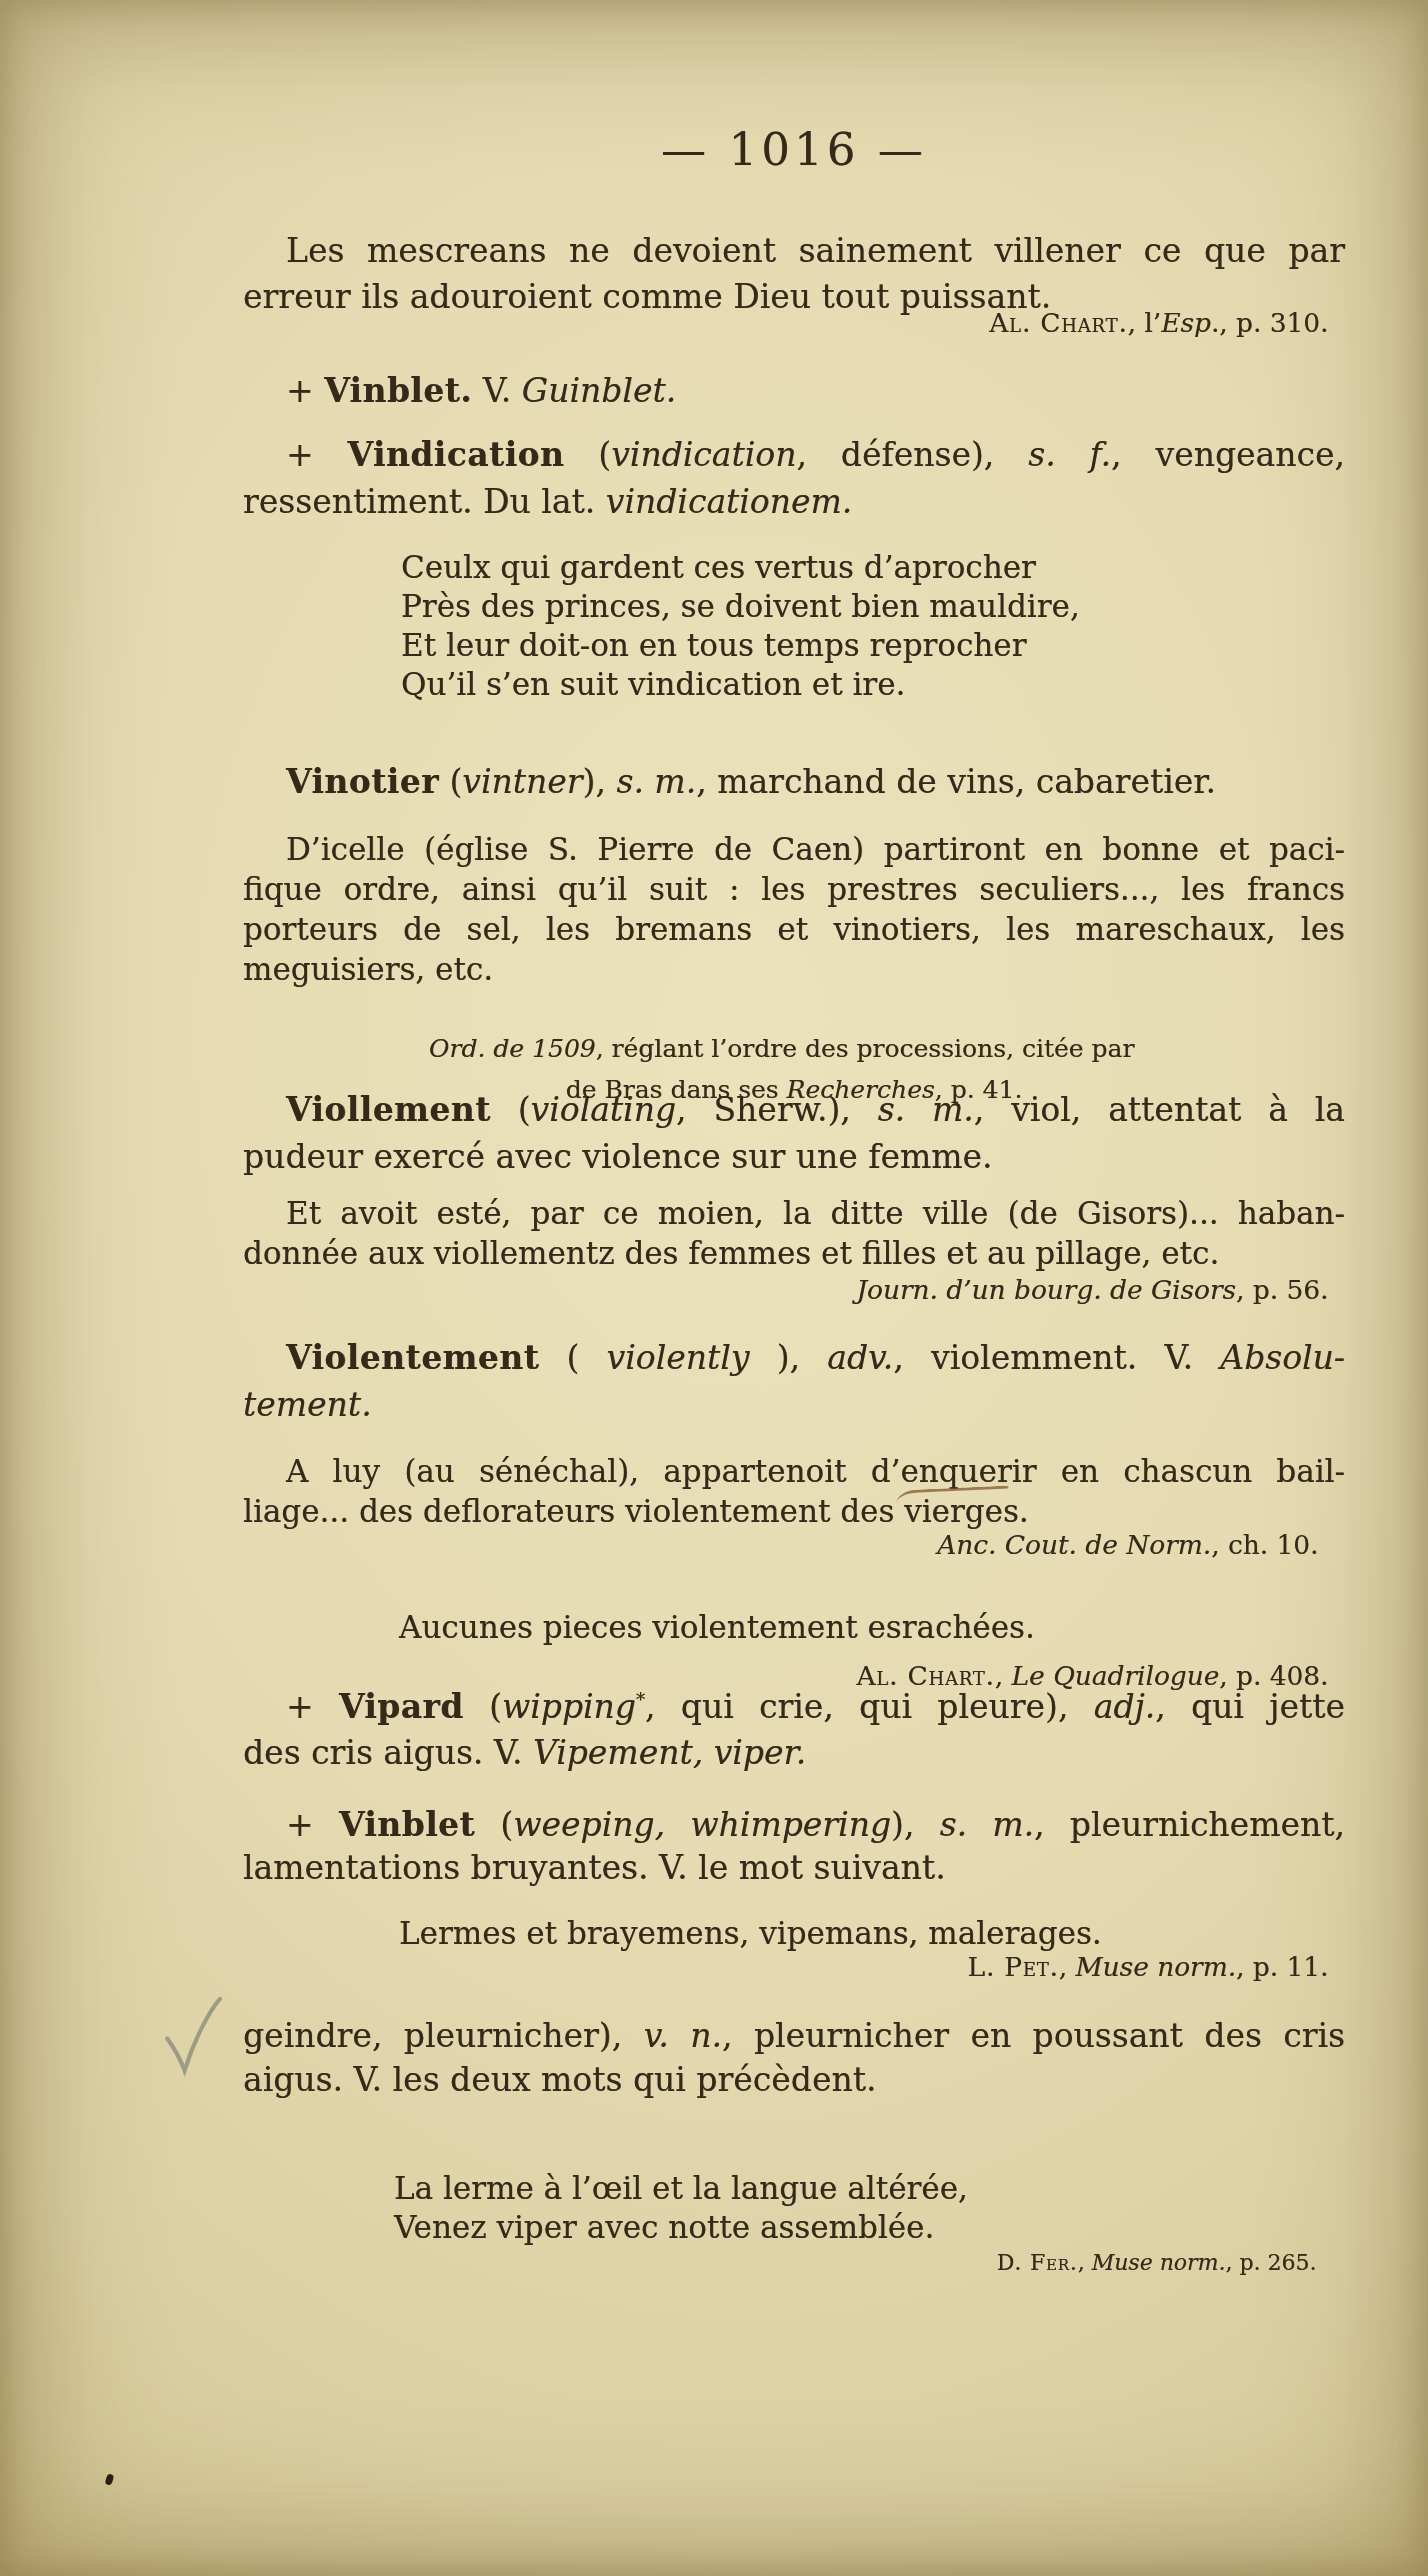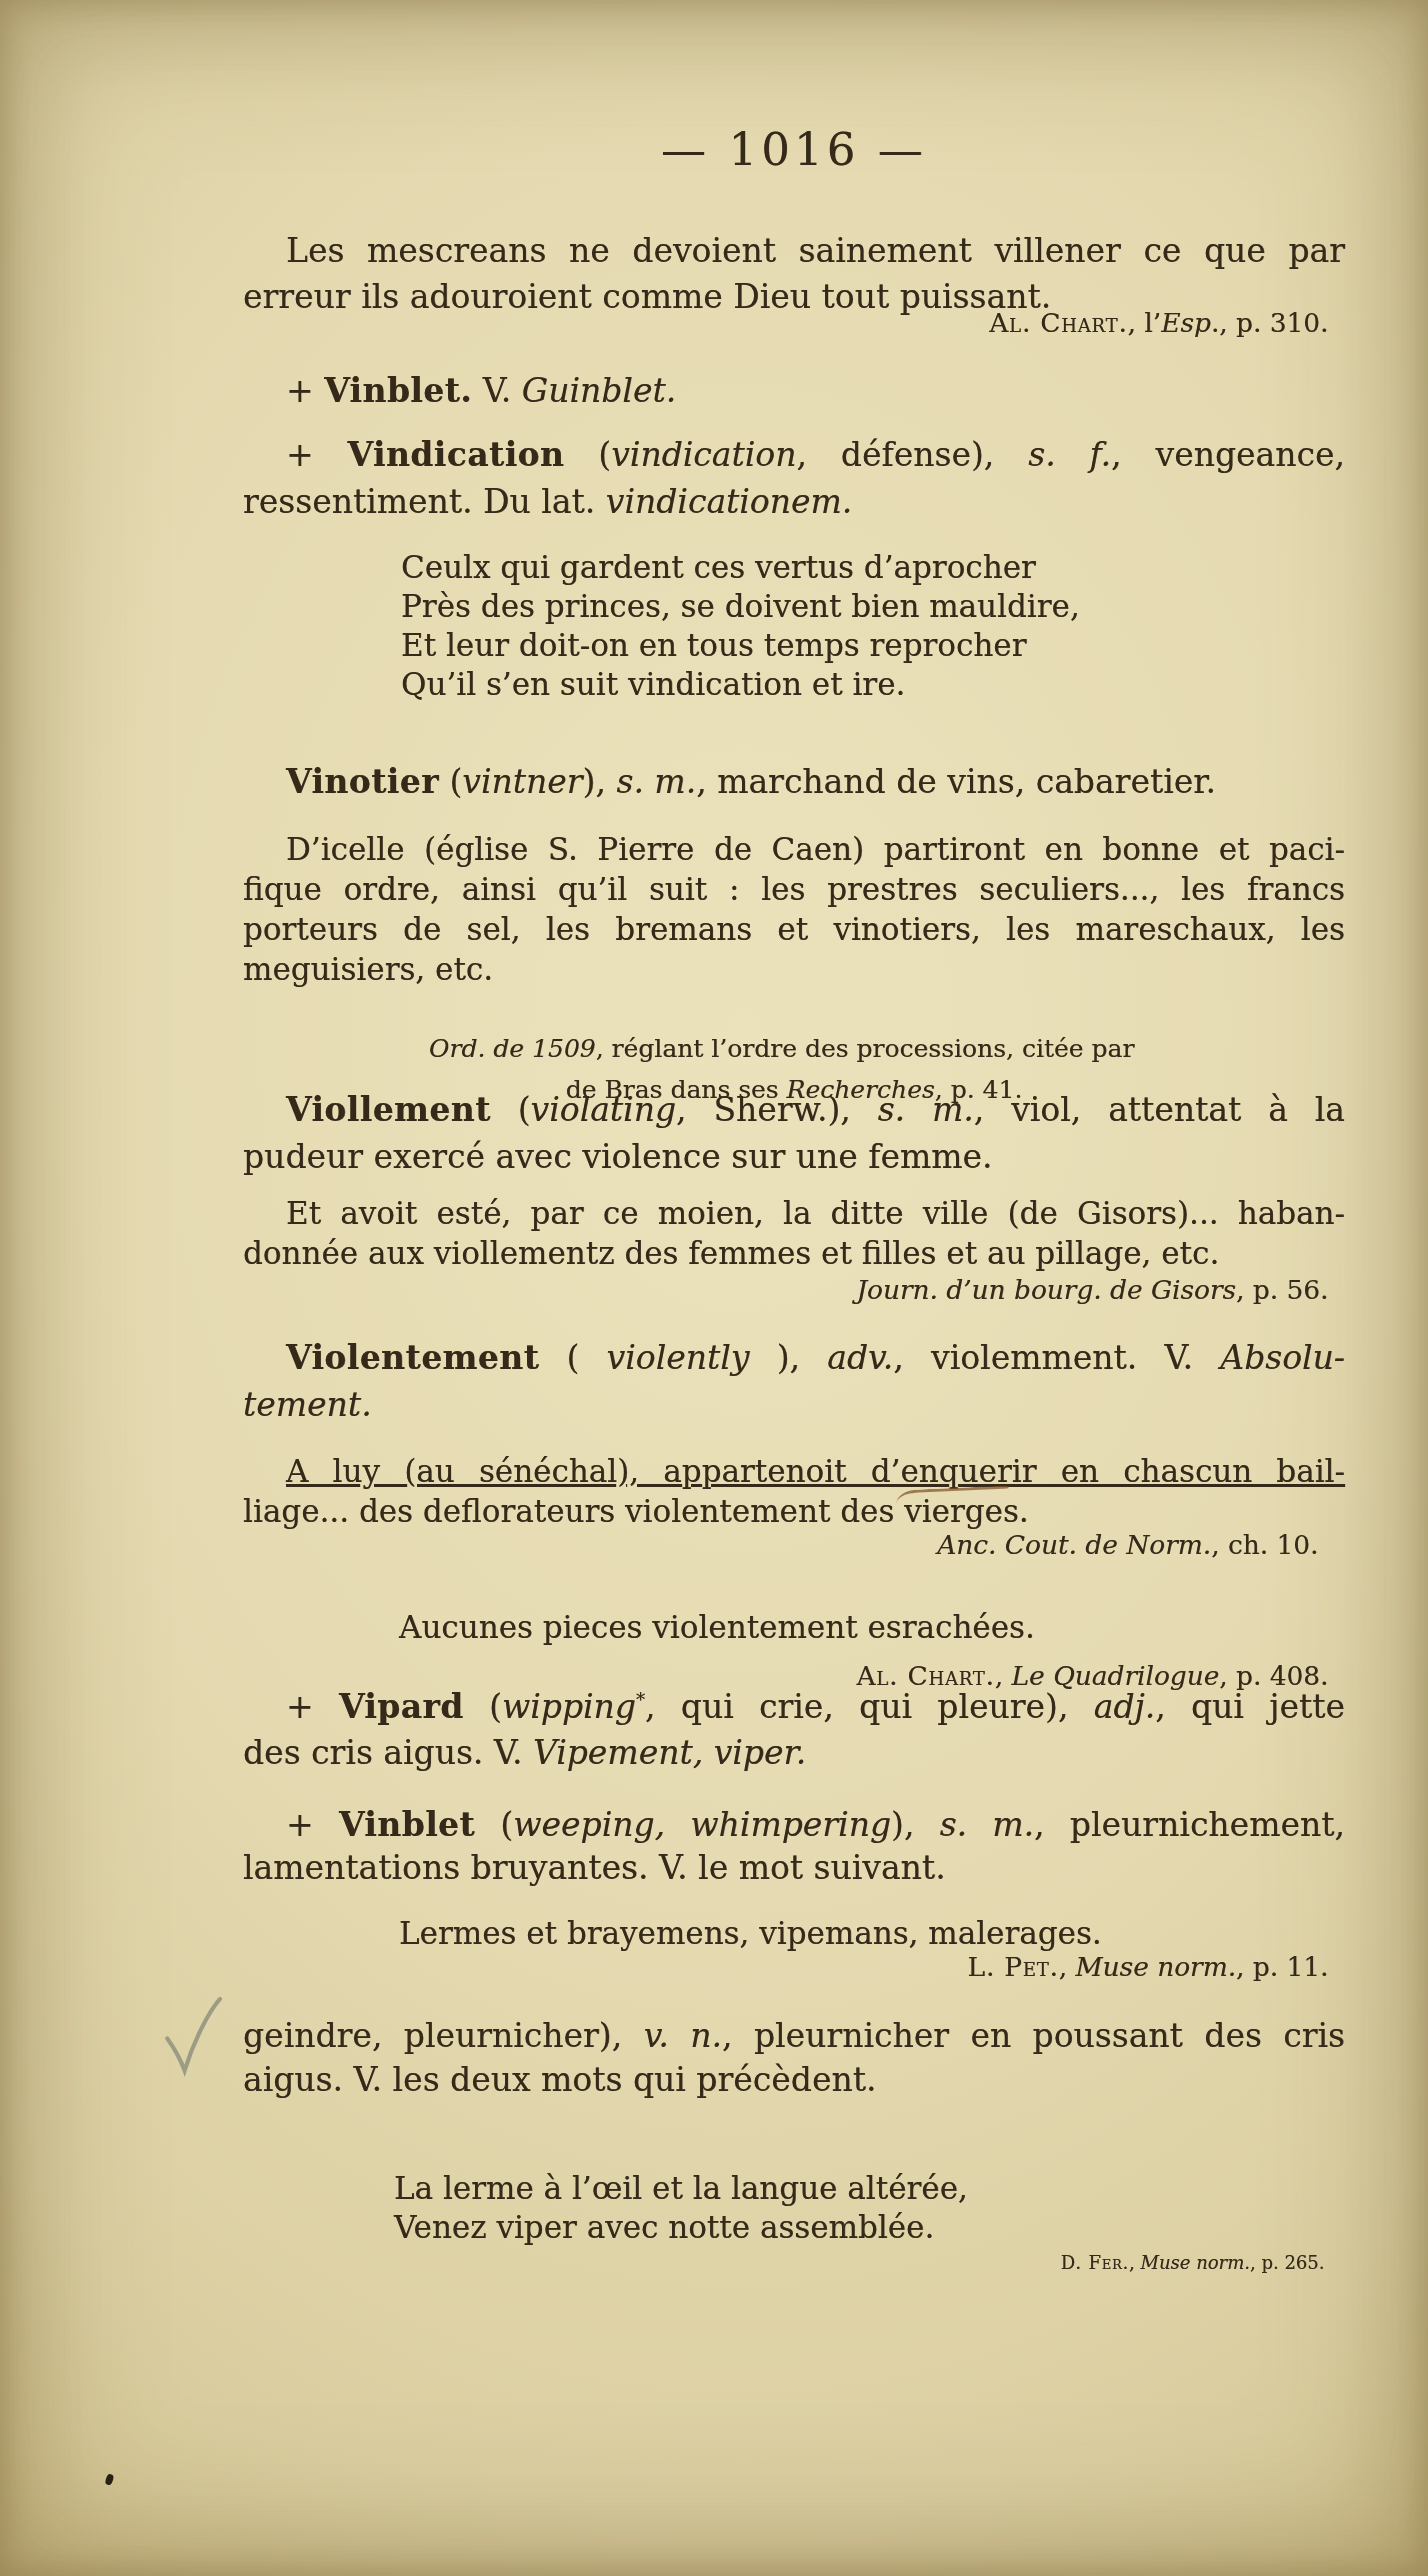--- a/index.html
+++ b/index.html
@@ -92,21 +92,21 @@
         <div class="line"><span class="s-rm">donnée aux viollementz des femmes et filles et au pillage, etc.</span></div>
       </div>
       <div class="block txt k-citation" style="top: 1274px; left: 243px; width: 1102px; font-size: 26.4px; line-height: 31px;">
         <div class="line"><span class="s-it">Journ. d’un bourg. de Gisors</span><span class="s-rm">, p. 56.</span></div>
       </div>
       <div class="block txt k-entry" style="top: 1334px; left: 243px; width: 1102px; font-size: 33px; line-height: 47px;">
         <div class="line just" style="text-indent: 43px;"><span class="s-b">Violentement</span><span class="s-rm"> ( </span><span class="s-it">violently</span><span class="s-rm"> ), </span><span class="s-it">adv.</span><span class="s-rm">, violemment. V. </span><span class="s-it">Absolu-</span></div>
         <div class="line"><span class="s-it">tement.</span></div>
       </div>
       <div class="block txt k-para" style="top: 1451px; left: 243px; width: 1102px; font-size: 31px; line-height: 40px;">
-        <div class="line just" style="text-indent: 43px; text-decoration: underline;"><span class="s-rm">A luy (au sénéchal), appartenoit d’enquerir en chascun bail-</span></div>
+        <div class="line just" style="text-indent: 43px;"><span class="s-rm">A luy (au sénéchal), appartenoit d’enquerir en chascun bail-</span></div>
         <div class="line"><span class="s-rm">liage... des deflorateurs violentement des </span><span class="s-mk">vierges.</span></div>
       </div>
       <div class="block txt k-citation" style="top: 1529px; left: 233px; width: 1102px; font-size: 26.4px; line-height: 31px;">
         <div class="line"><span class="s-it">Anc. Cout. de Norm.</span><span class="s-rm">, ch. 10.</span></div>
       </div>
       <div class="block txt k-verse" style="top: 1591px; left: 399px; width: 947px; font-size: 31px; line-height: 40px; margin-top: 16px;">
         <div class="line"><span class="s-rm">Aucunes pieces violentement esrachées.</span></div>
       </div>
       <div class="block txt k-citation" style="top: 1628px; left: 243px; width: 1102px; font-size: 26.4px; line-height: 31px; margin-top: 32px;">
         <div class="line"><span class="s-sc">Al. Chart.</span><span class="s-rm">, </span><span class="s-it">Le Quadrilogue</span><span class="s-rm">, p. 408.</span></div>
@@ -126,21 +126,21 @@
         <div class="line"><span class="s-sc">L. Pet.</span><span class="s-rm">, </span><span class="s-it">Muse norm.</span><span class="s-rm">, p. 11.</span></div>
       </div>
       <div class="block txt k-entry" style="top: 2014px; left: 243px; width: 1102px; font-size: 33px; line-height: 44px;">
         <div class="line just"><span class="s-rm">geindre, pleurnicher), </span><span class="s-it">v. n.</span><span class="s-rm">, pleurnicher en poussant des cris</span></div>
         <div class="line"><span class="s-rm">aigus. V. les deux mots qui précèdent.</span></div>
       </div>
       <div class="block txt k-verse" style="top: 2169px; left: 394px; width: 952px; font-size: 31px; line-height: 39px;">
         <div class="line"><span class="s-rm">La lerme à l’œil et la langue altérée,</span></div>
         <div class="line"><span class="s-rm">Venez viper avec notte assemblée.</span></div>
       </div>
-      <div class="block txt k-citation" style="top: 2247px; left: 239px; width: 1102px; font-size: 18px; line-height: 31px;">
+      <div class="block txt k-citation" style="top: 2247px; left: 231px; width: 1102px; font-size: 22px; line-height: 31px;">
         <div class="line"><span class="s-sc">D. Fer.</span><span class="s-rm">, </span><span class="s-it">Muse norm.</span><span class="s-rm">, p. 265.</span></div>
       </div>
       <div class="mark" style="left: 159px; top: 1994px; width: 66px; height: 84px;"><svg width="66" height="84" viewBox="0 0 80 102">
           <path d="M10 54 C20 68 27 82 31 93 C42 57 60 22 74 6" fill="none" stroke="#90927e" stroke-width="5" stroke-linecap="round" opacity="0.85"></path>
         </svg></div>
       <div class="mark mark-speck" style="left: 106px; top: 2474px; width: 6.6px; height: 10.7px;"></div>
     </div>
 </div>
 
 

